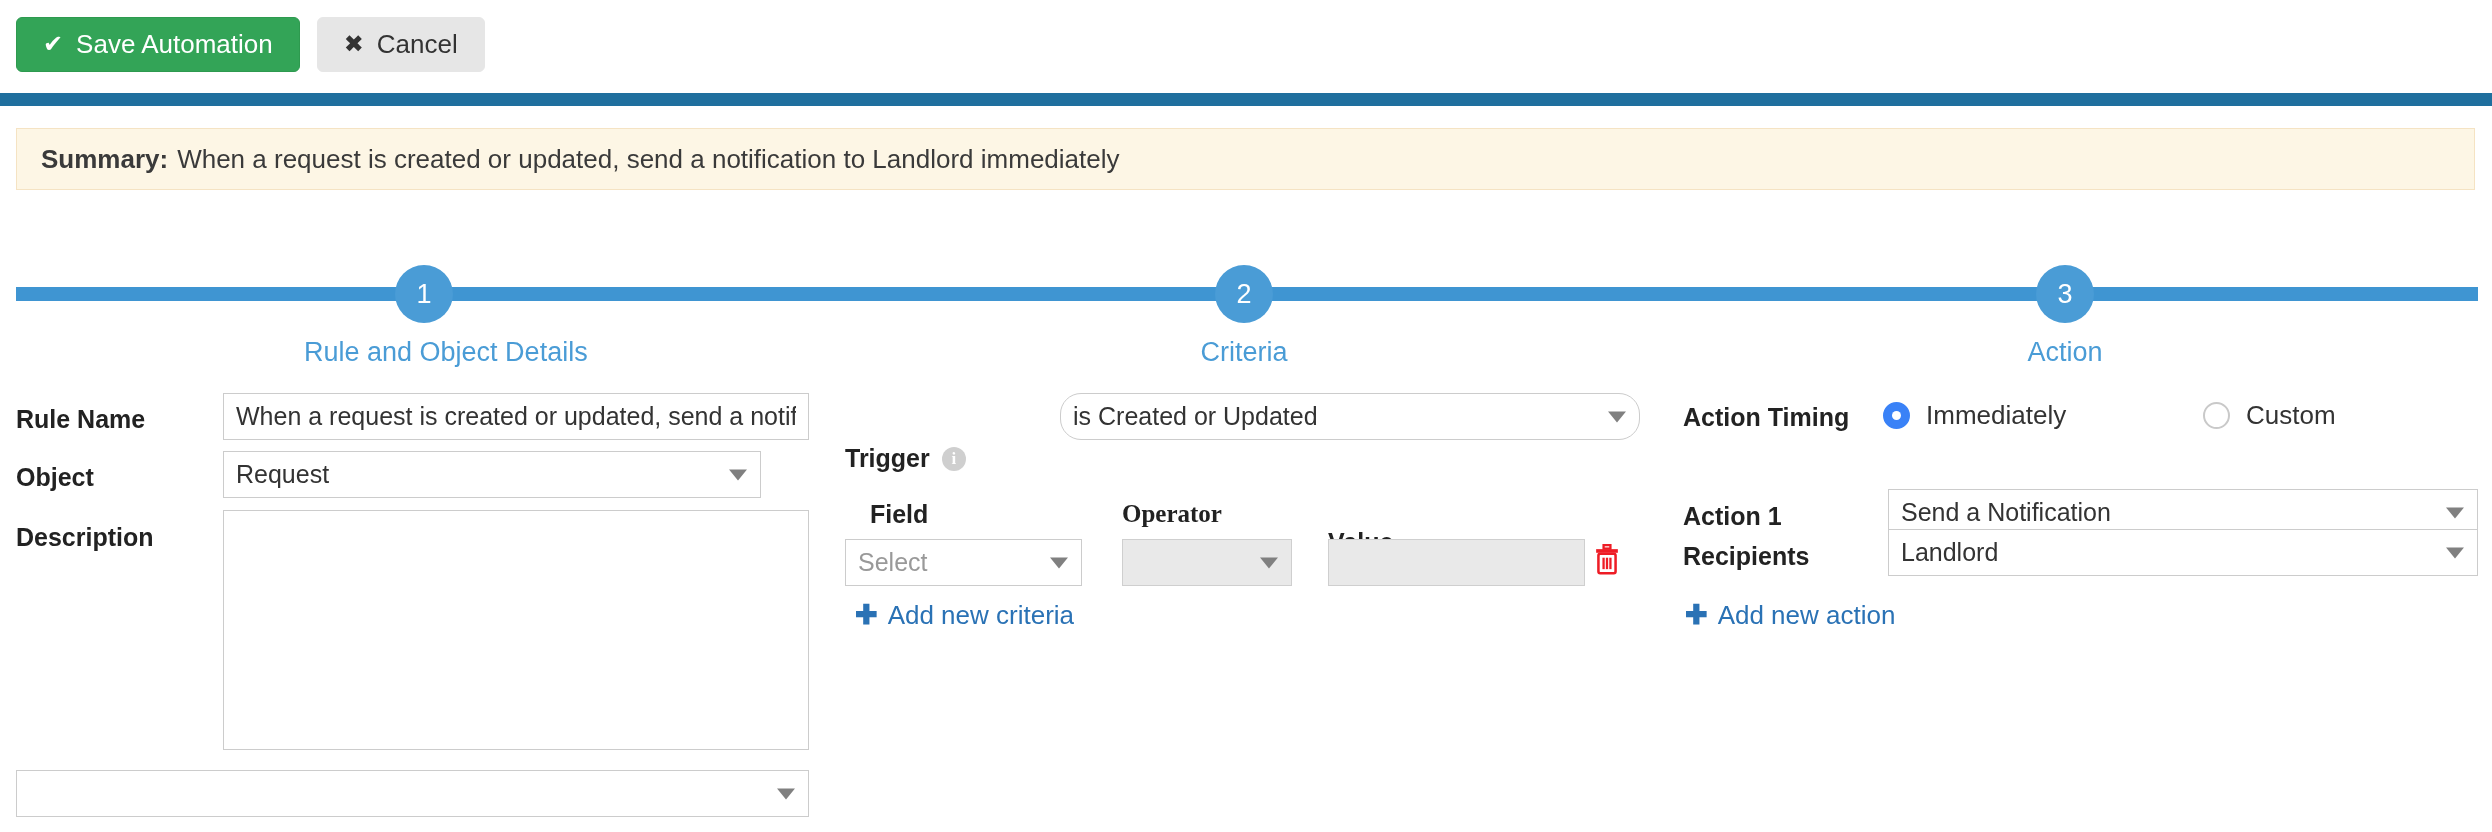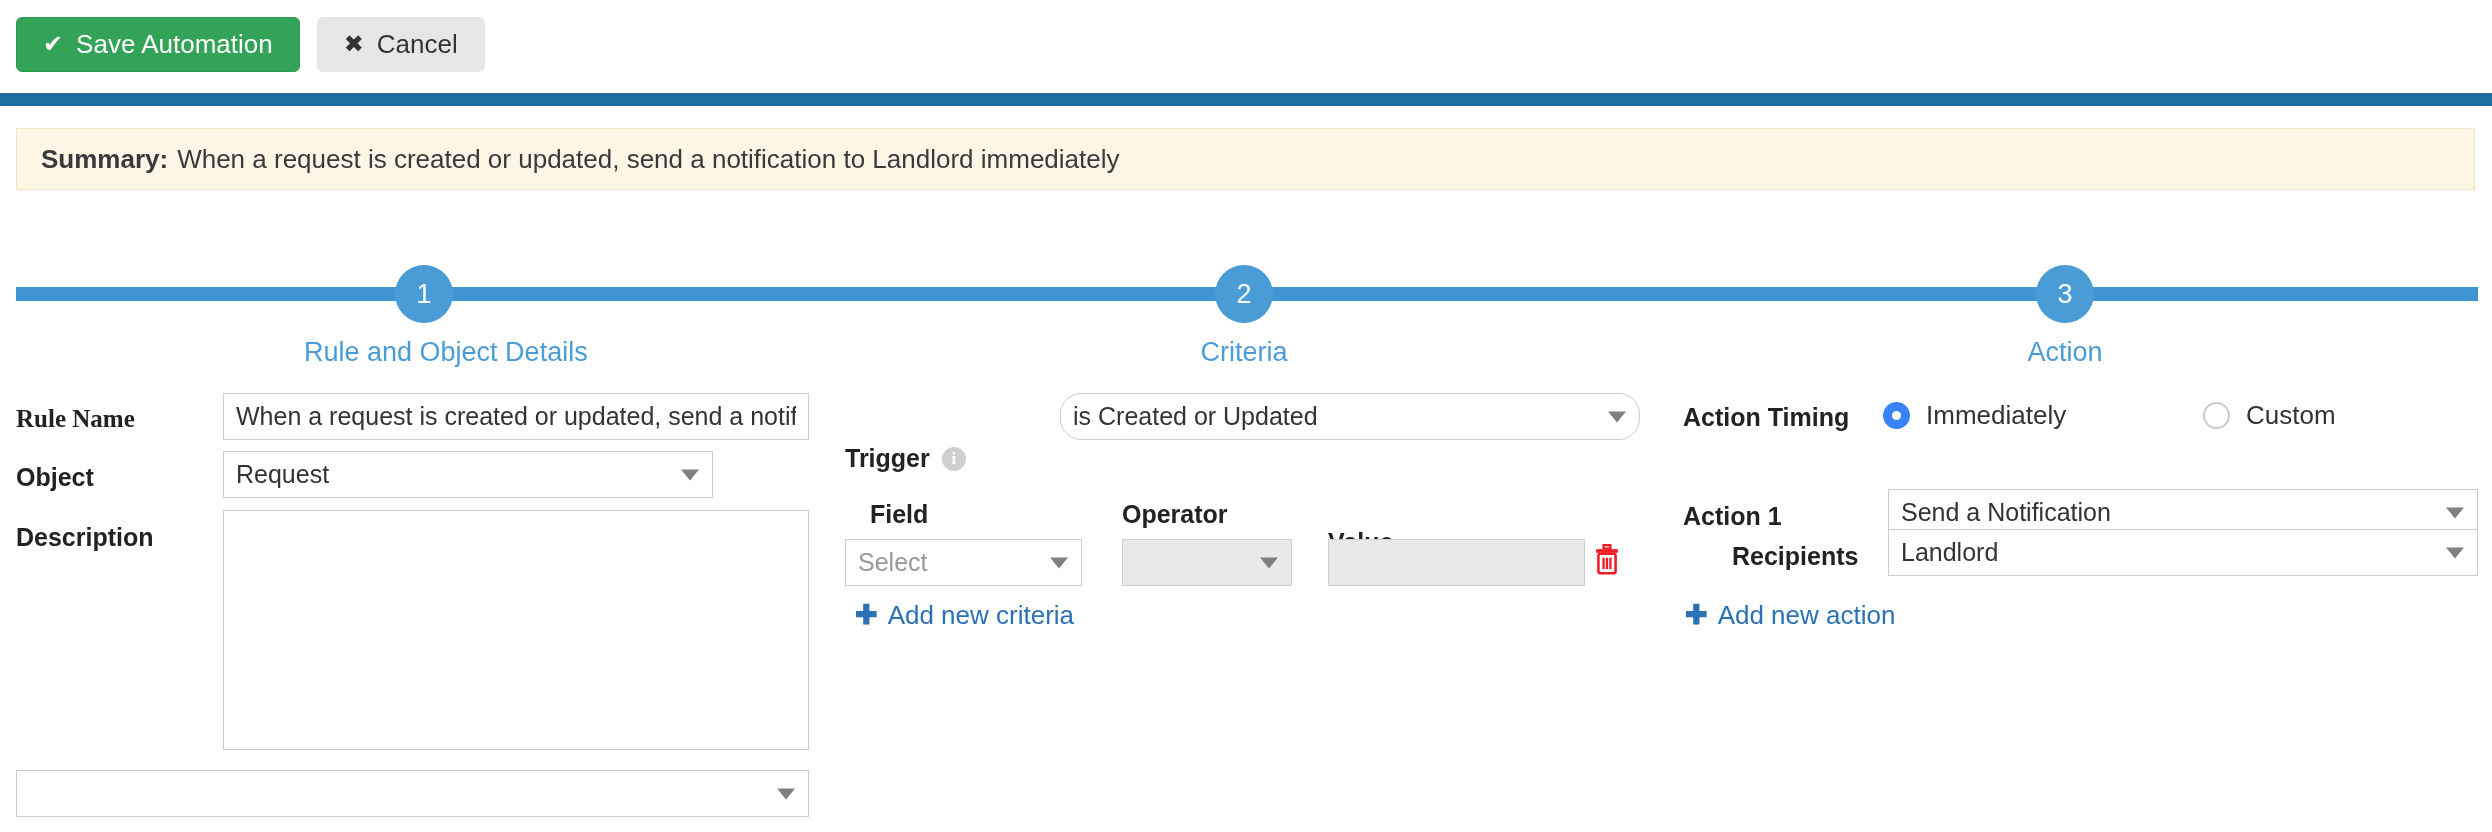--- a/index.html
+++ b/index.html
@@ -160,24 +160,24 @@
   .control .txt {
     overflow: hidden;
     white-space: nowrap;
     text-overflow: clip;
     display: block;
     width: 100%;
   }
   .placeholder { color: #999999; }
 
   
-  #rule-name-label  { position: absolute; left: 16px;  top: 405px; font-family: Liberation Serif, serif; }
+  #rule-name-label  { position: absolute; left: 16px;  top: 405px; }
   #rule-name-input  { position: absolute; left: 223px; top: 393px; width: 586px; }
   #object-label     { position: absolute; left: 16px;  top: 463px; }
-  #object-select    { position: absolute; left: 223px; top: 451px; width: 490px; }
+  #object-select    { position: absolute; left: 223px; top: 451px; width: 538px; }
   #description-label{ position: absolute; left: 16px;  top: 523px; }
   #description-box  {
     position: absolute; left: 223px; top: 510px;
     width: 586px; height: 240px;
     border: 1px solid #cccccc;
     background: #ffffff;
   }
   #status-select    { position: absolute; left: 16px;  top: 770px; width: 793px;
                       justify-content: center; }
   #status-select .txt { text-align: center; color: #008000; }
@@ -192,21 +192,21 @@
     font-size: 17px;
     font-weight: bold;
     line-height: 24px;
     text-align: center;
     font-family: "Liberation Serif", serif;
     display: inline-block;
   }
   #trigger-select { position: absolute; left: 1060px; top: 393px; width: 580px; border-radius: 21px; }
 
   #col-field-label    { position: absolute; left: 870px;  top: 500px; }
-  #col-operator-label { position: absolute; left: 1122px; top: 500px; }
+  #col-operator-label { position: absolute; left: 1122px; top: 500px; font-family: Liberation Serif, serif; }
   #col-value-label    { position: absolute; left: 1328px; top: 528px; }
 
   #criteria-field    { position: absolute; left: 845px;  top: 539px; width: 237px; }
   #criteria-operator { position: absolute; left: 1122px; top: 539px; width: 170px; }
   #criteria-value    { position: absolute; left: 1328px; top: 539px; width: 257px; }
   #criteria-delete   { position: absolute; left: 1593px; top: 544px; cursor: pointer; }
 
   #add-criteria-link { position: absolute; left: 855px; top: 600px; }
 
   
@@ -230,21 +230,21 @@
     content: "";
     width: 9px; height: 9px;
     border-radius: 50%;
     background: #ffffff;
     display: block;
   }
   .radio-text { font-size: 26px; color: #333333; white-space: nowrap; }
 
   #action1-label    { position: absolute; left: 1683px; top: 502px; }
   #action1-select   { position: absolute; left: 1888px; top: 489px; width: 590px; }
-  #recipients-label { position: absolute; left: 1732px; top: 542px; }
+  #recipients-label { position: absolute; left: 1683px; top: 542px; }
   #recipients-select{ position: absolute; left: 1888px; top: 529px; width: 590px; }
 
   #add-action-link  { position: absolute; left: 1685px; top: 600px; }
 
   
   .add-link {
     display: inline-flex;
     align-items: center;
     gap: 10px;
     color: #2a72b5;

